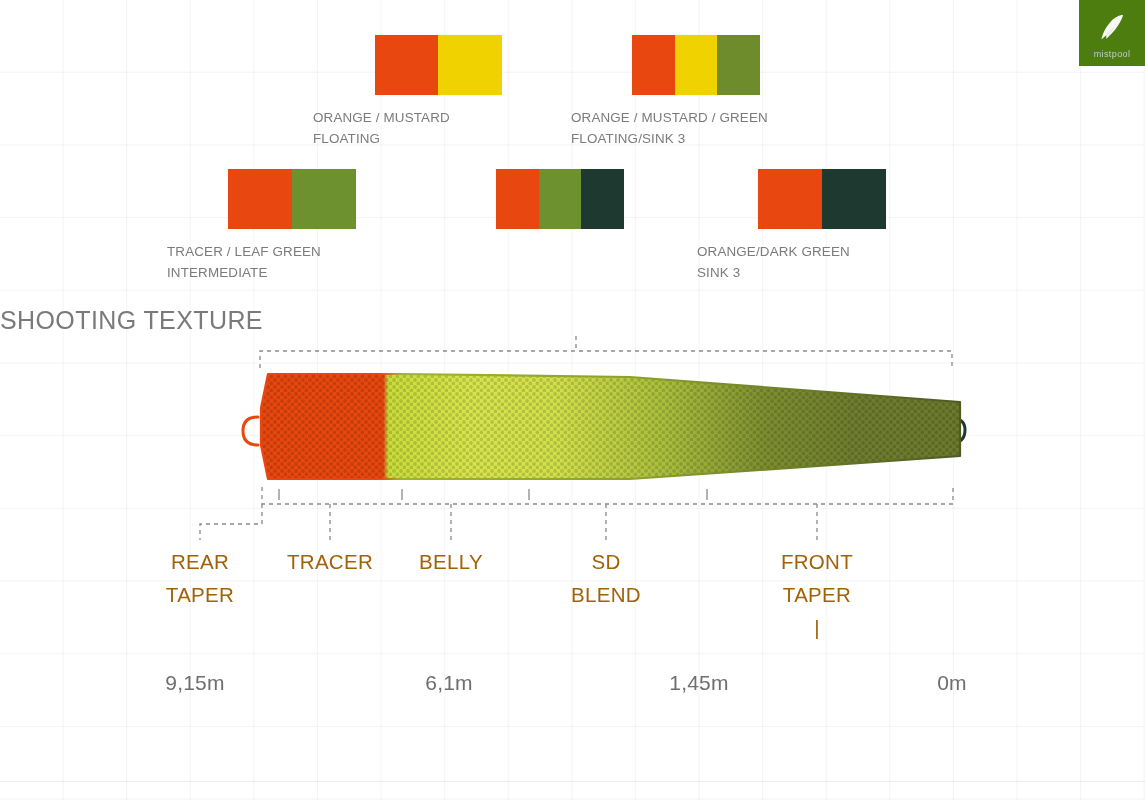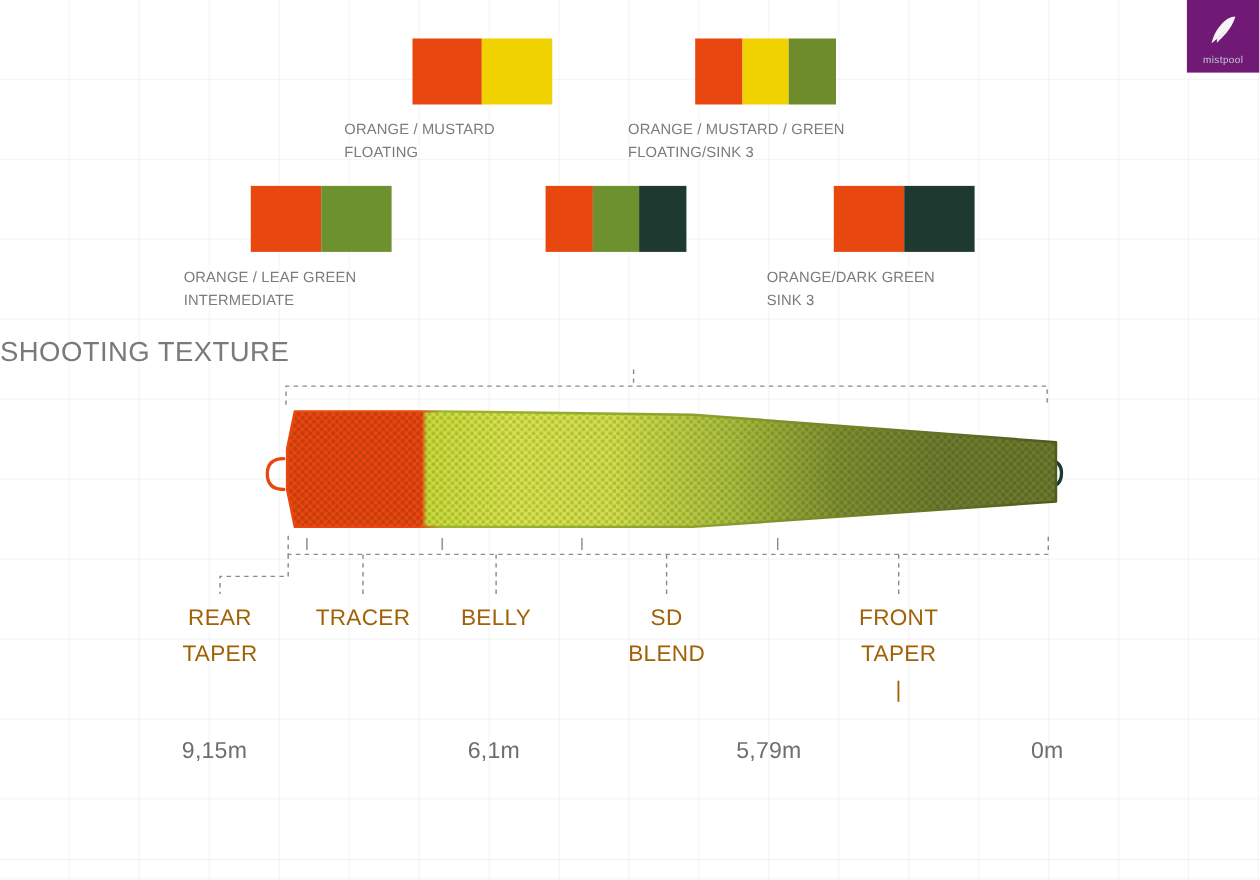--- a/index.html
+++ b/index.html
@@ -21,21 +21,21 @@
     pointer-events:none;
   }
   #bottomrule{
     position:absolute;left:0;right:0;top:781px;height:1px;
     background:rgba(0,0,0,0.07);
   }
 
   
   #logo{
     position:absolute;right:0;top:0;width:66px;height:66px;
-    background:#701a75;
+    background:#4d7c0f;
     display:flex;flex-direction:column;align-items:center;justify-content:center;
   }
   #logo .fish{display:block;}
   #logo .brand{
     font-size:9px;letter-spacing:.4px;color:#c3cbd4;
     margin-top:1px;font-family:"Liberation Sans",sans-serif;
   }
 
   
   .swatch-group{position:absolute;text-align:left;}
@@ -112,21 +112,21 @@
   </div>
   <div class="swatch-caption">ORANGE / MUSTARD / GREEN
 FLOATING/SINK 3</div>
 </div>
 
 <div class="swatch-group" style="left:167px;top:169px;width:250px;">
   <div class="swatch" style="width:128px;">
     <span style="width:50%;background:#E8470F;"></span>
     <span style="width:50%;background:#6E9130;"></span>
   </div>
-  <div class="swatch-caption">ORANGE / LEAF GREEN
+  <div class="swatch-caption">TRACER / LEAF GREEN
 INTERMEDIATE</div>
 </div>
 
 <div class="swatch-group" style="left:435px;top:169px;width:250px;">
   <div class="swatch" style="width:128px;">
     <span style="width:33.33%;background:#E8470F;"></span>
     <span style="width:33.33%;background:#6E9130;"></span>
     <span style="width:33.34%;background:#1E3A30;"></span>
   </div>
 </div>
@@ -226,14 +226,14 @@
 <div class="sec-label" style="left:260px;top:545px;width:140px;">TRACER</div>
 <div class="sec-label" style="left:381px;top:545px;width:140px;">BELLY</div>
 <div class="sec-label" style="left:536px;top:545px;width:140px;">SD
 BLEND</div>
 <div class="sec-label" style="left:747px;top:545px;width:140px;">FRONT
 TAPER
 |</div>
 
 <div class="dist-label" style="left:125px;top:671px;width:140px;">9,15m</div>
 <div class="dist-label" style="left:379px;top:671px;width:140px;">6,1m</div>
-<div class="dist-label" style="left:629px;top:671px;width:140px;">5,79m</div>
+<div class="dist-label" style="left:629px;top:671px;width:140px;">1,45m</div>
 <div class="dist-label" style="left:882px;top:671px;width:140px;">0m</div>
 
 </body></html>

